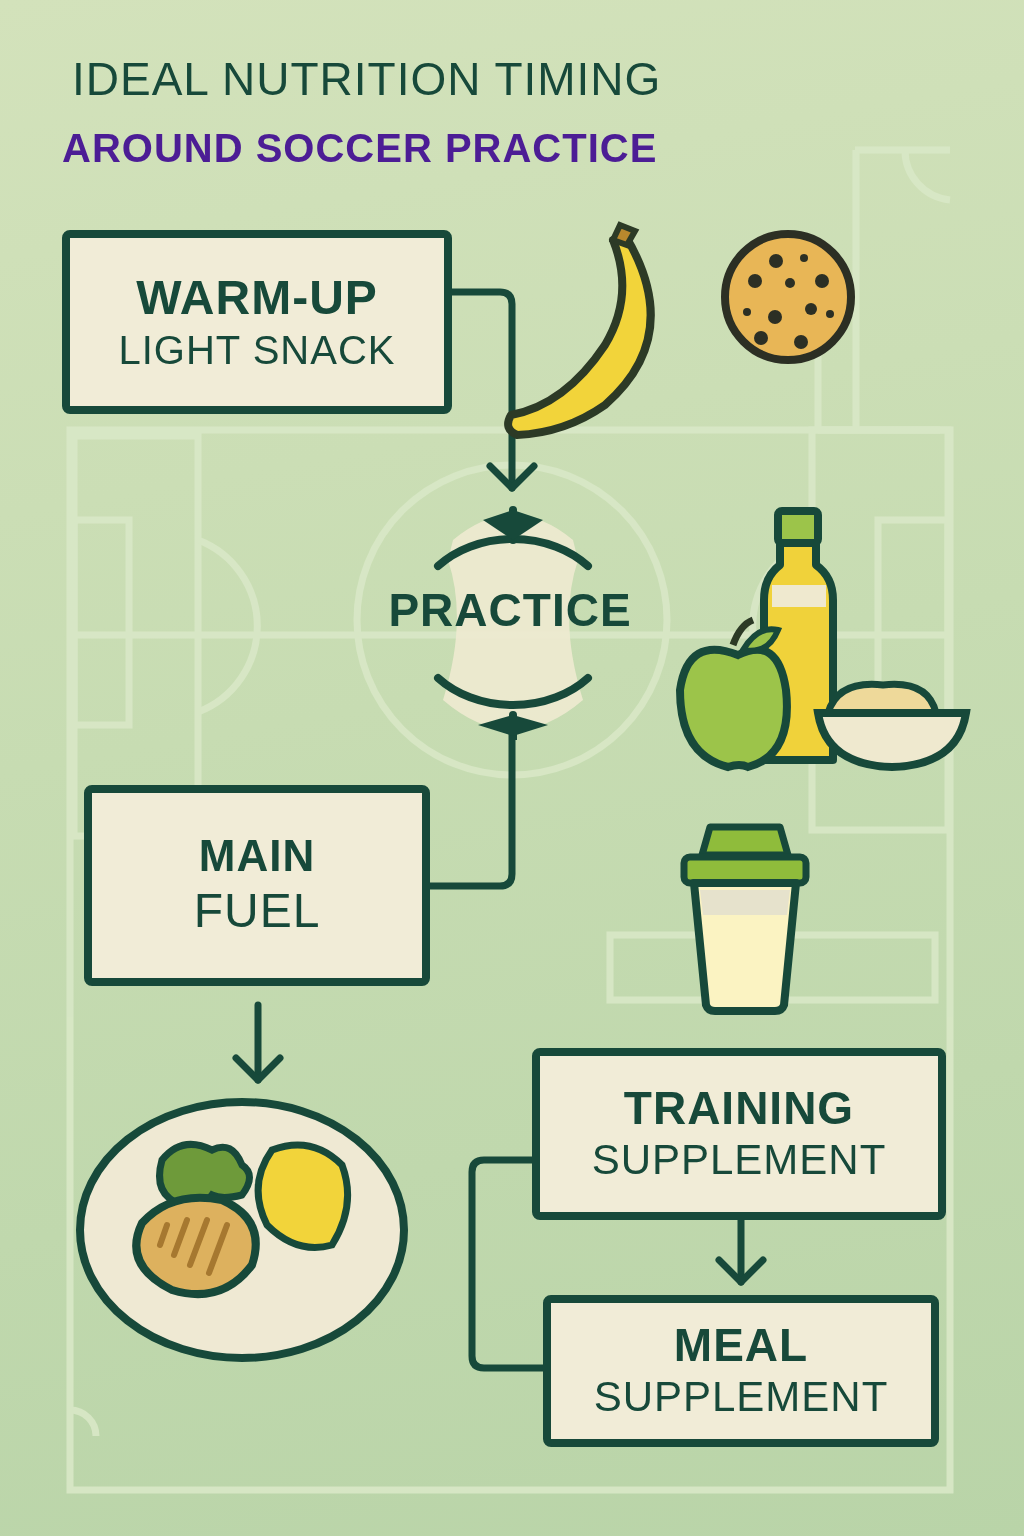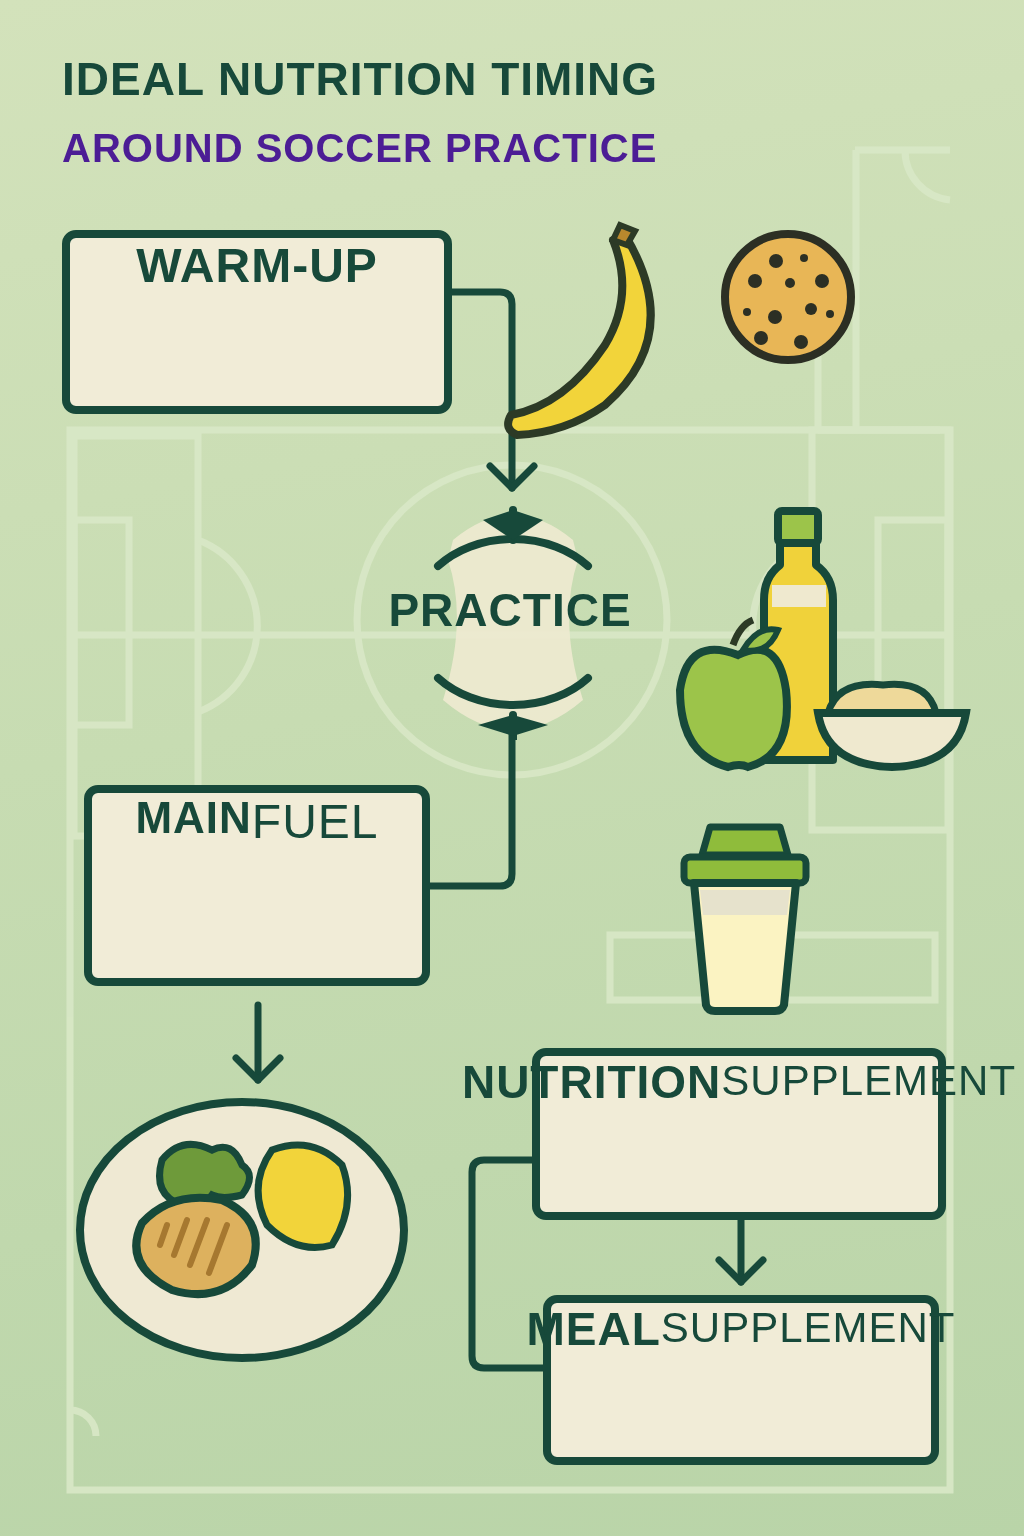--- a/index.html
+++ b/index.html
@@ -1,24 +1,24 @@
 <!DOCTYPE html>
 <html><head>
 <meta charset="utf-8">
 <style>
   html,body{margin:0;padding:0;}
   body{width:1024px;height:1536px;position:relative;overflow:hidden;
     background:linear-gradient(170deg,#d3e2bb 0%,#c7dcb2 45%,#b9d4a8 100%);
     font-family:"Liberation Sans","DejaVu Sans",sans-serif;color:#17493a;}
   .abs{position:absolute;}
   svg.layer{position:absolute;left:0;top:0;}
-  .title1{left:62px;top:52px;font-size:46px;font-weight:700;letter-spacing:1px;color:#17493a;}
+  .title1{left:72px;top:52px;font-size:46px;font-weight:400;letter-spacing:1px;color:#17493a;}
   .title2{left:62px;top:126px;font-size:40px;font-weight:700;letter-spacing:1px;color:#4c1d95;}
-  .box{position:absolute;background:#f1ecd7;border:8px solid #17493a;border-radius:14px;
-    display:flex;flex-direction:row;justify-content:center;box-sizing:border-box;text-align:center;}
+  .box{position:absolute;background:#f1ecd7;border:8px solid #17493a;border-radius:8px;
+    display:flex;flex-direction:column;align-items:center;justify-content:center;box-sizing:border-box;text-align:center;}
   .big{font-weight:700;font-size:48px;line-height:1.15;color:#17493a;letter-spacing:1px;}
   .sub{font-weight:700;font-size:38px;line-height:1.2;color:#17493a;letter-spacing:1px;}
   .center-label{left:360px;top:578px;width:300px;text-align:center;font-weight:700;font-size:46px;line-height:1.4;color:#17493a;letter-spacing:1px;}
 </style>
 </head>
 <body>
 
 <svg class="layer" width="1024" height="1536">
   <g fill="none" stroke="#d9e8c7" stroke-width="7" opacity="0.9">
     <rect x="70" y="430" width="880" height="1060"></rect>
@@ -52,20 +52,21 @@
     <path d="M741 1214 L741 1282"></path>
     <path d="M719 1260 L741 1282 L763 1260"></path>
   </g>
 </svg>
 
 <div class="abs title1">IDEAL NUTRITION TIMING</div>
 <div class="abs title2">AROUND SOCCER PRACTICE</div>
 
 <div class="box" style="left:62px;top:230px;width:390px;height:184px;">
   <div class="big">WARM-UP</div>
+  <div class="sub" style="font-weight:400;font-size:40px;">LIGHT SNACK</div>
 </div>
 
 <svg class="abs" style="left:495px;top:215px;" width="200" height="230">
   <path d="M130 20 Q190 120 110 190 Q70 218 22 220 Q8 214 16 200 Q70 190 110 130 Q140 80 118 25 Z" fill="#f2d43a" stroke="#2c3a26" stroke-width="8" stroke-linejoin="round"></path>
   <path d="M118 25 L125 10 L140 16 L132 30 Z" fill="#b9882d" stroke="#2c3a26" stroke-width="6"></path>
 </svg>
 
 <svg class="abs" style="left:718px;top:227px;" width="140" height="140">
   <circle cx="70" cy="70" r="63" fill="#e8b656" stroke="#2c2f24" stroke-width="8"></circle>
   <g fill="#2c2f24">
@@ -134,20 +135,20 @@
 </svg>
 
 <svg class="abs" style="left:680px;top:815px;" width="130" height="200">
   <path d="M30 12 L100 12 L108 40 L22 40 Z" fill="#8fbc3b" stroke="#17493a" stroke-width="7" stroke-linejoin="round"></path>
   <rect x="4" y="42" width="122" height="26" rx="6" fill="#8fbc3b" stroke="#17493a" stroke-width="7"></rect>
   <path d="M14 68 L116 68 L104 190 Q102 196 95 196 L35 196 Q28 196 26 190 Z" fill="#fbf3c2" stroke="#17493a" stroke-width="8" stroke-linejoin="round"></path>
   <path d="M20 75 L110 75 L107 100 L23 100 Z" fill="#e6e2cc"></path>
 </svg>
 
 <div class="box" style="left:532px;top:1048px;width:414px;height:172px;">
-  <div class="big" style="font-size:46px;">NUTRITION</div>
+  <div class="big" style="font-size:46px;">TRAINING</div>
   <div class="sub" style="font-weight:400;font-size:42px;">SUPPLEMENT</div>
 </div>
 
-<div class="box" style="left:543px;top:1295px;width:396px;height:170px;">
+<div class="box" style="left:543px;top:1295px;width:396px;height:152px;">
   <div class="big" style="font-size:46px;">MEAL</div>
   <div class="sub" style="font-weight:400;font-size:42px;">SUPPLEMENT</div>
 </div>
 
 </body></html>

